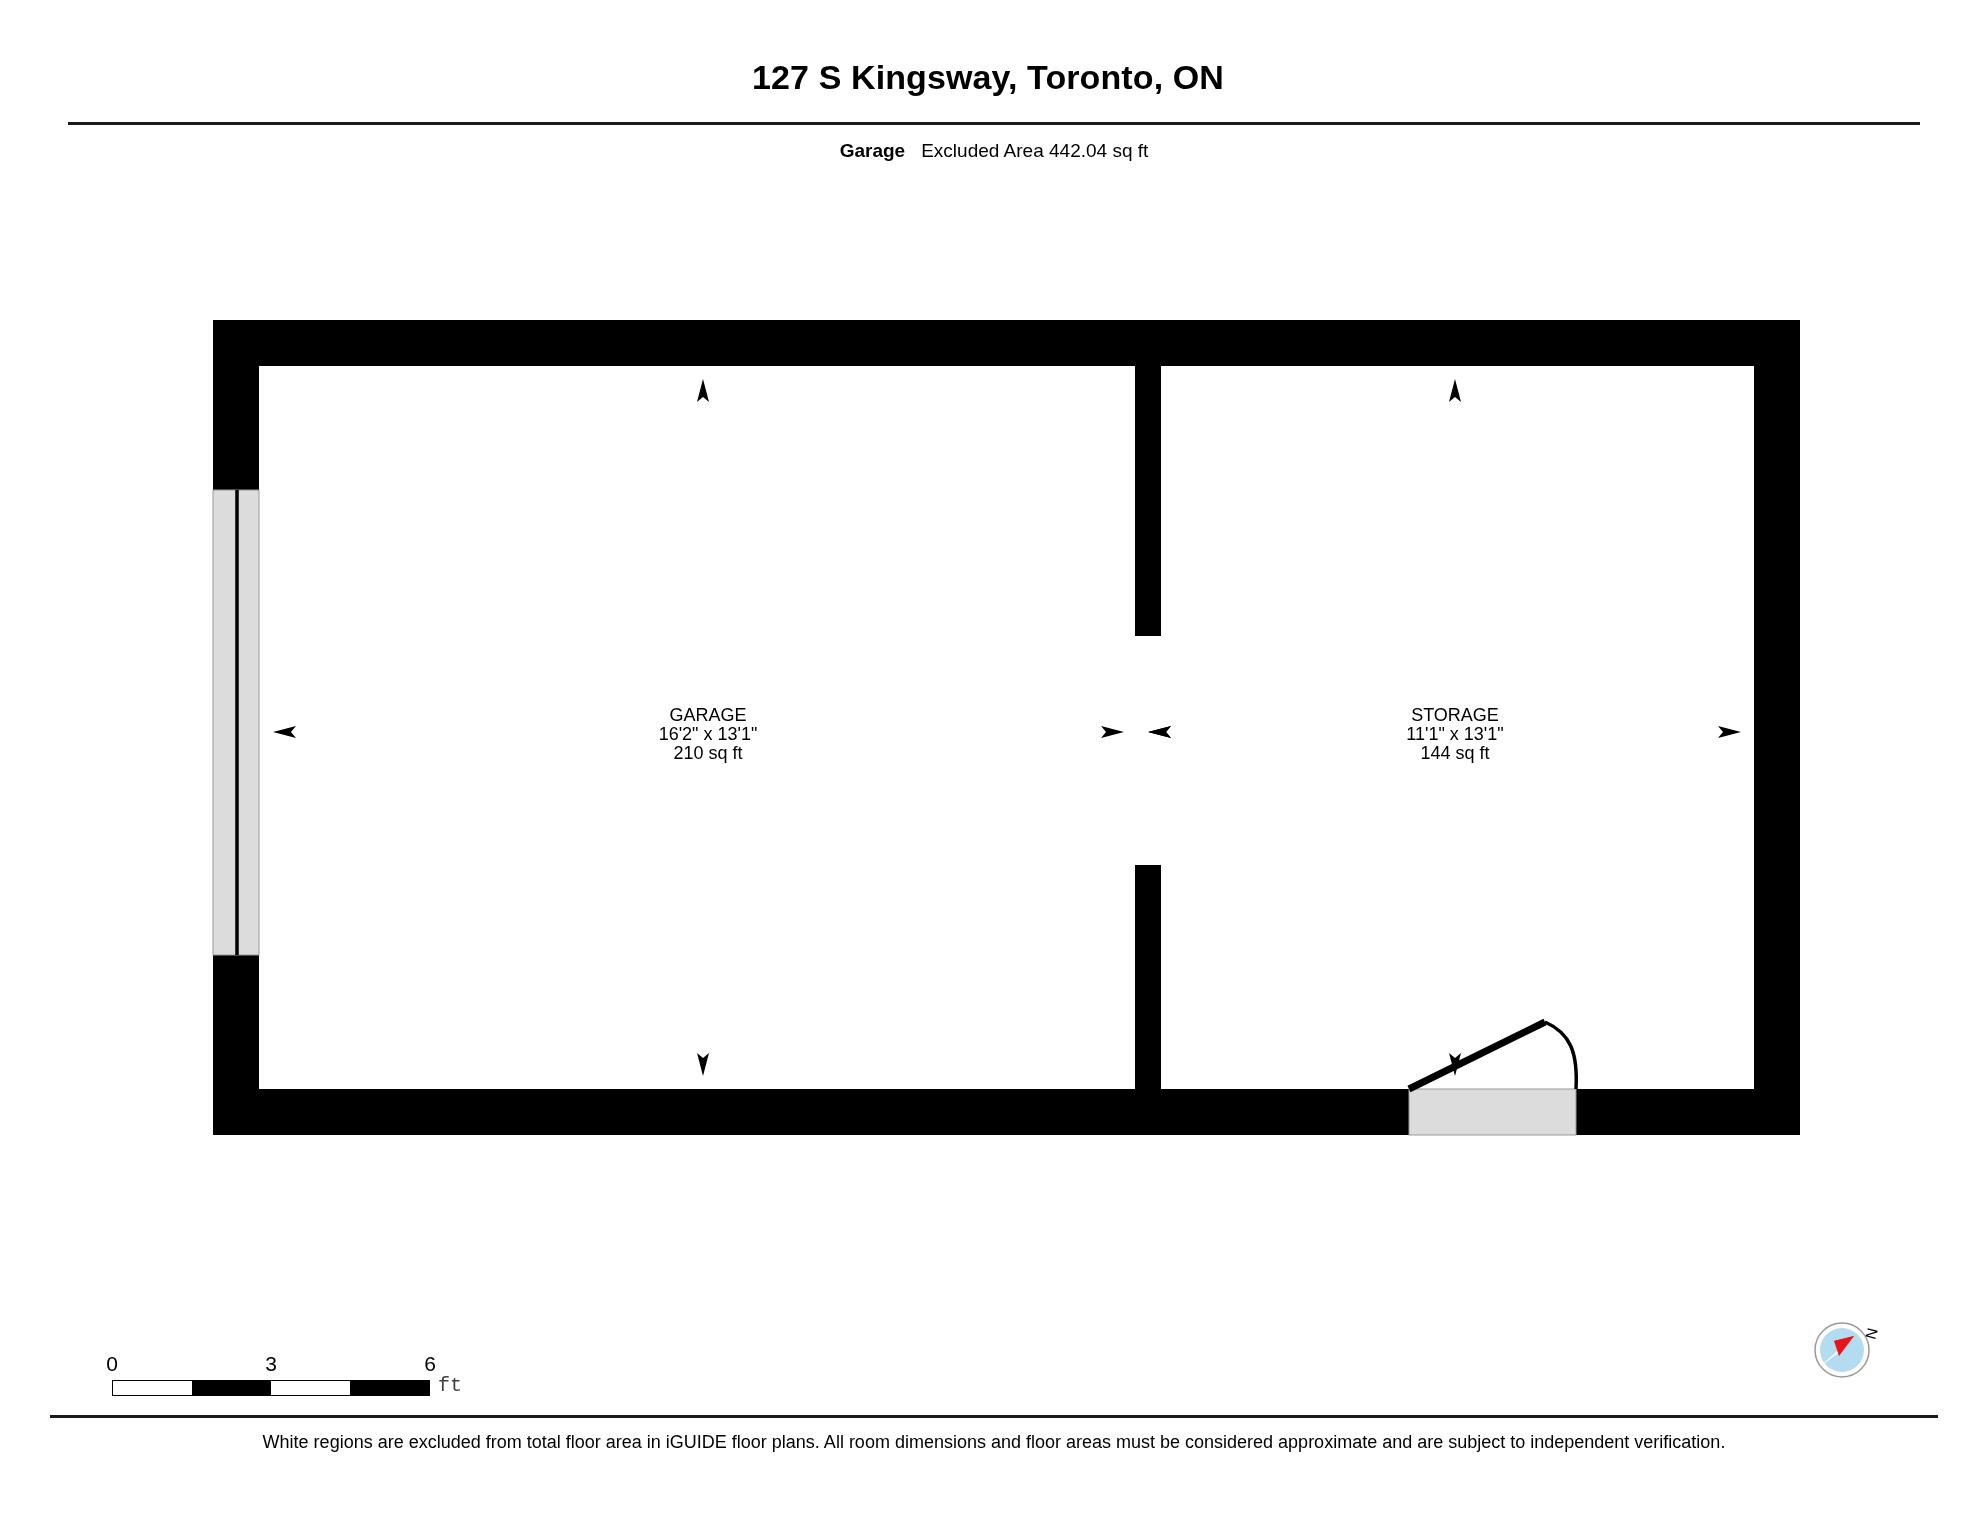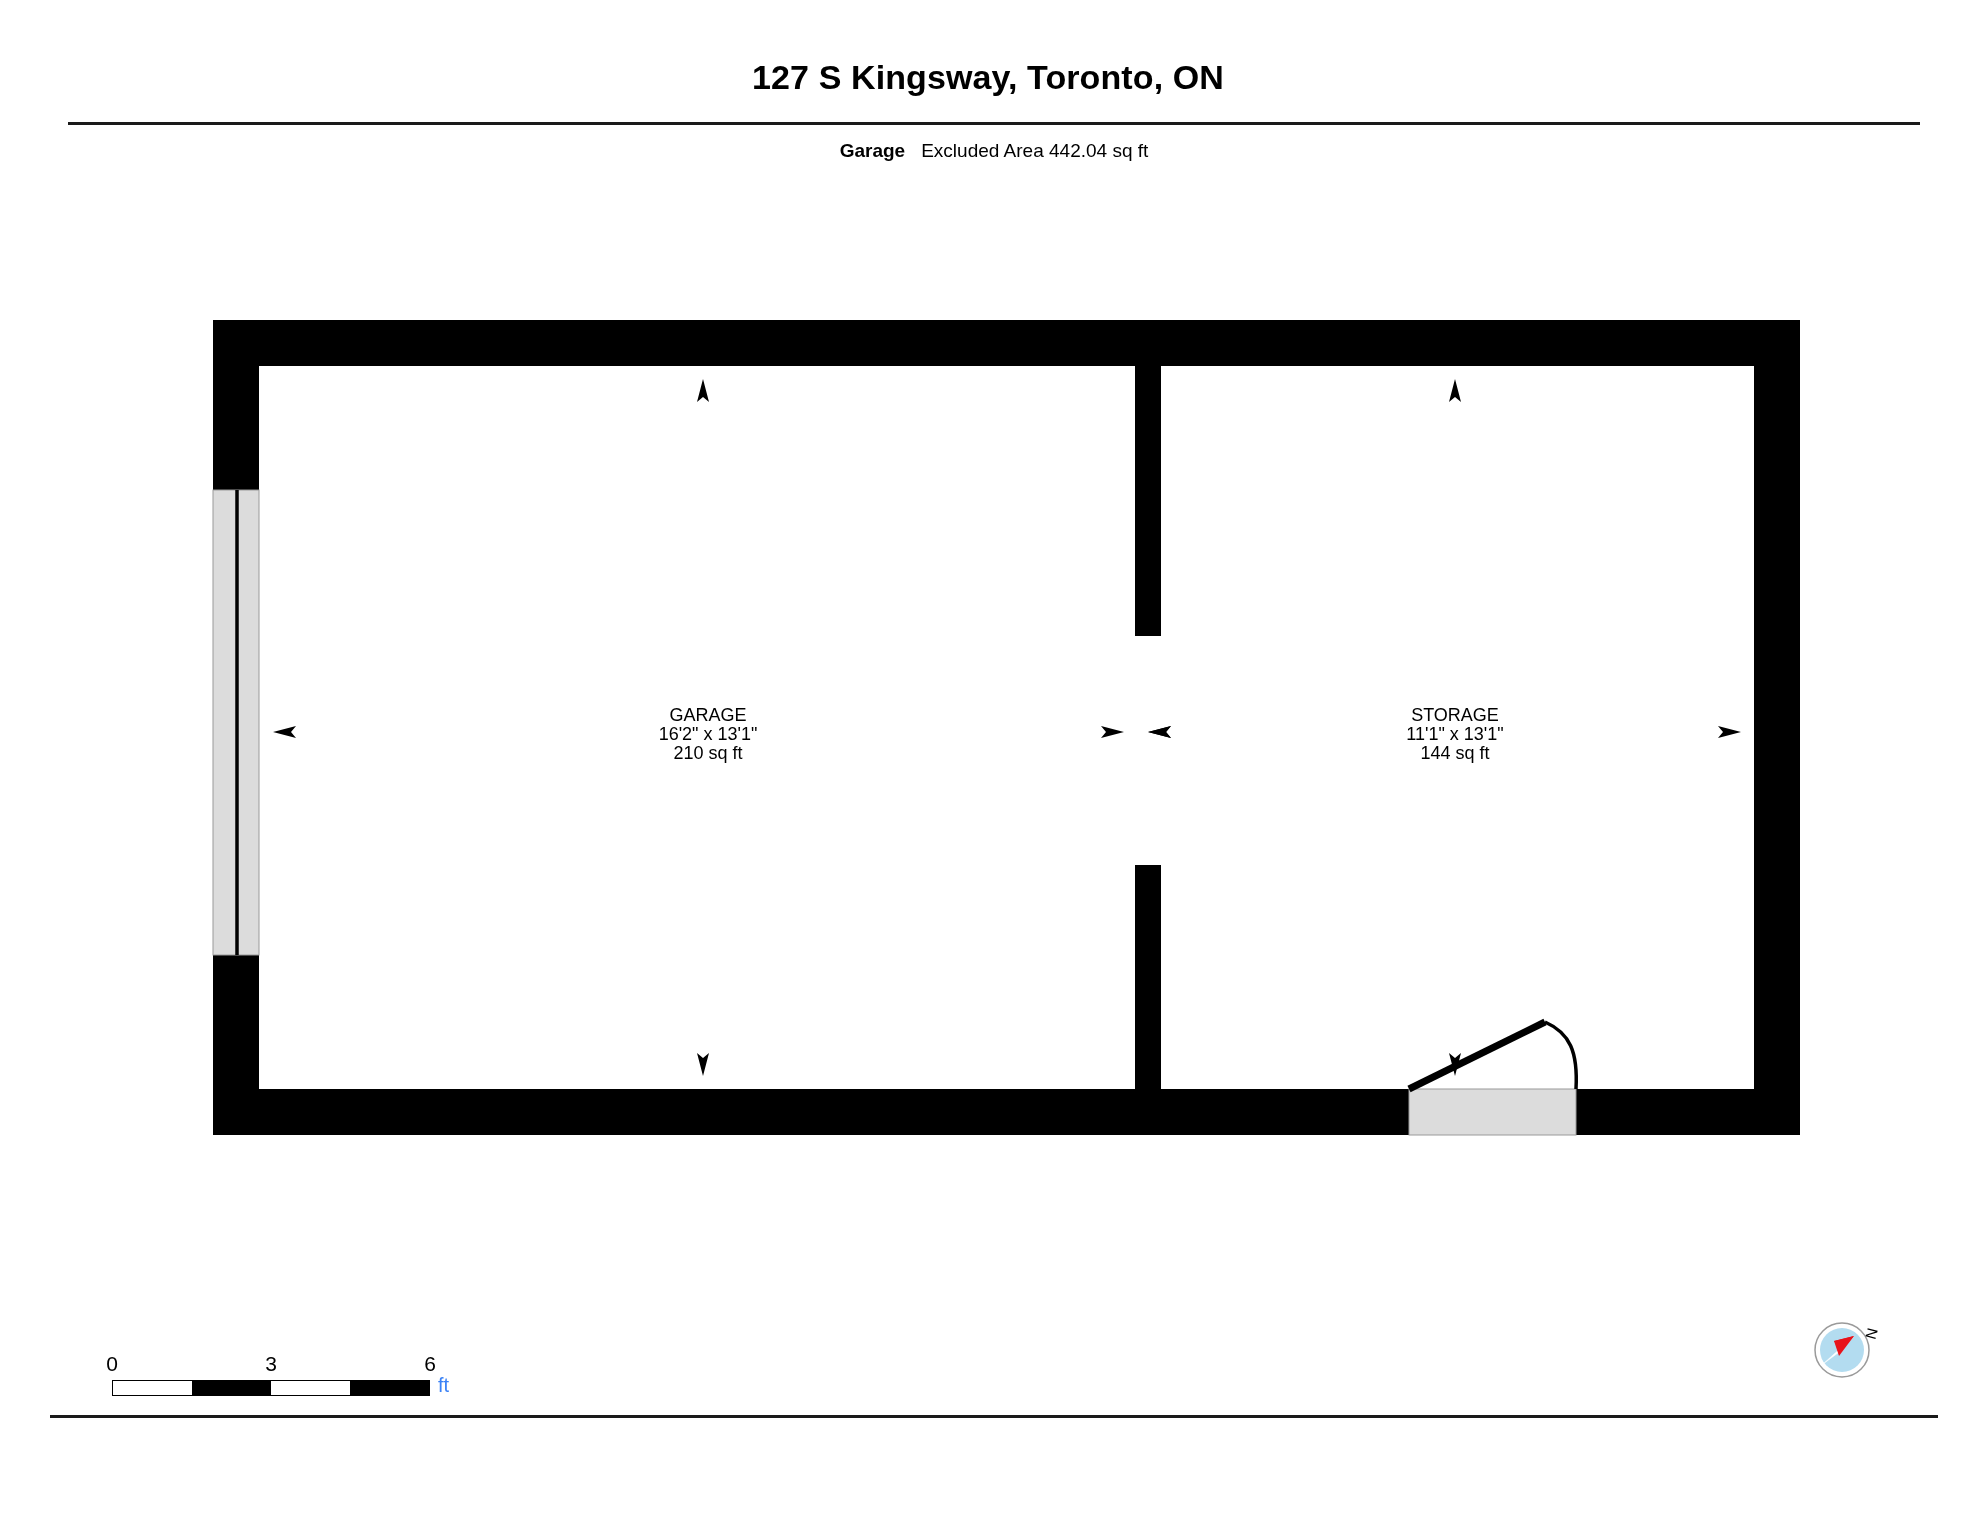--- a/index.html
+++ b/index.html
@@ -95,21 +95,22 @@
     top: 0;
     font-size: 21px;
     transform: translateX(-50%);
     color: #000;
   }
   .scalebar .units {
     position: absolute;
     left: 326px;
     top: 22px;
     font-size: 20px;
-    color: #3b82f6;
+    color: #404040;
+    font-family: Liberation Mono, monospace;
   }
 
   
   .prepared {
     position: absolute;
     left: 0;
     top: 1360px;
     width: 1988px;
     text-align: center;
     font-size: 20px;
@@ -244,14 +245,15 @@
     <circle cx="36" cy="42" r="22" fill="#b3dcf0"></circle>
 
     <path d="M 48 28 L 36 42 L 17 56 Z" fill="#ffffff" stroke="#ffffff" stroke-width="0.5"></path>
 
     <path d="M 48 28 L 36 42 L 28 33 Z" fill="#e8131b"></path>
     <path d="M 48 28 L 28 33 L 33 48 Z" fill="#e8131b"></path>
     <text x="62" y="19" font-family="Liberation Sans, sans-serif" font-size="15" fill="#000000" transform="rotate(105 62 19)">N</text>
   </svg>
 
   <div class="rule-bot"></div>
+  <div class="disclaimer">White regions are excluded from total floor area in iGUIDE floor plans. All room dimensions and floor areas must be considered approximate and are subject to independent verification.</div>
 
 </div>
 
 </body></html>

